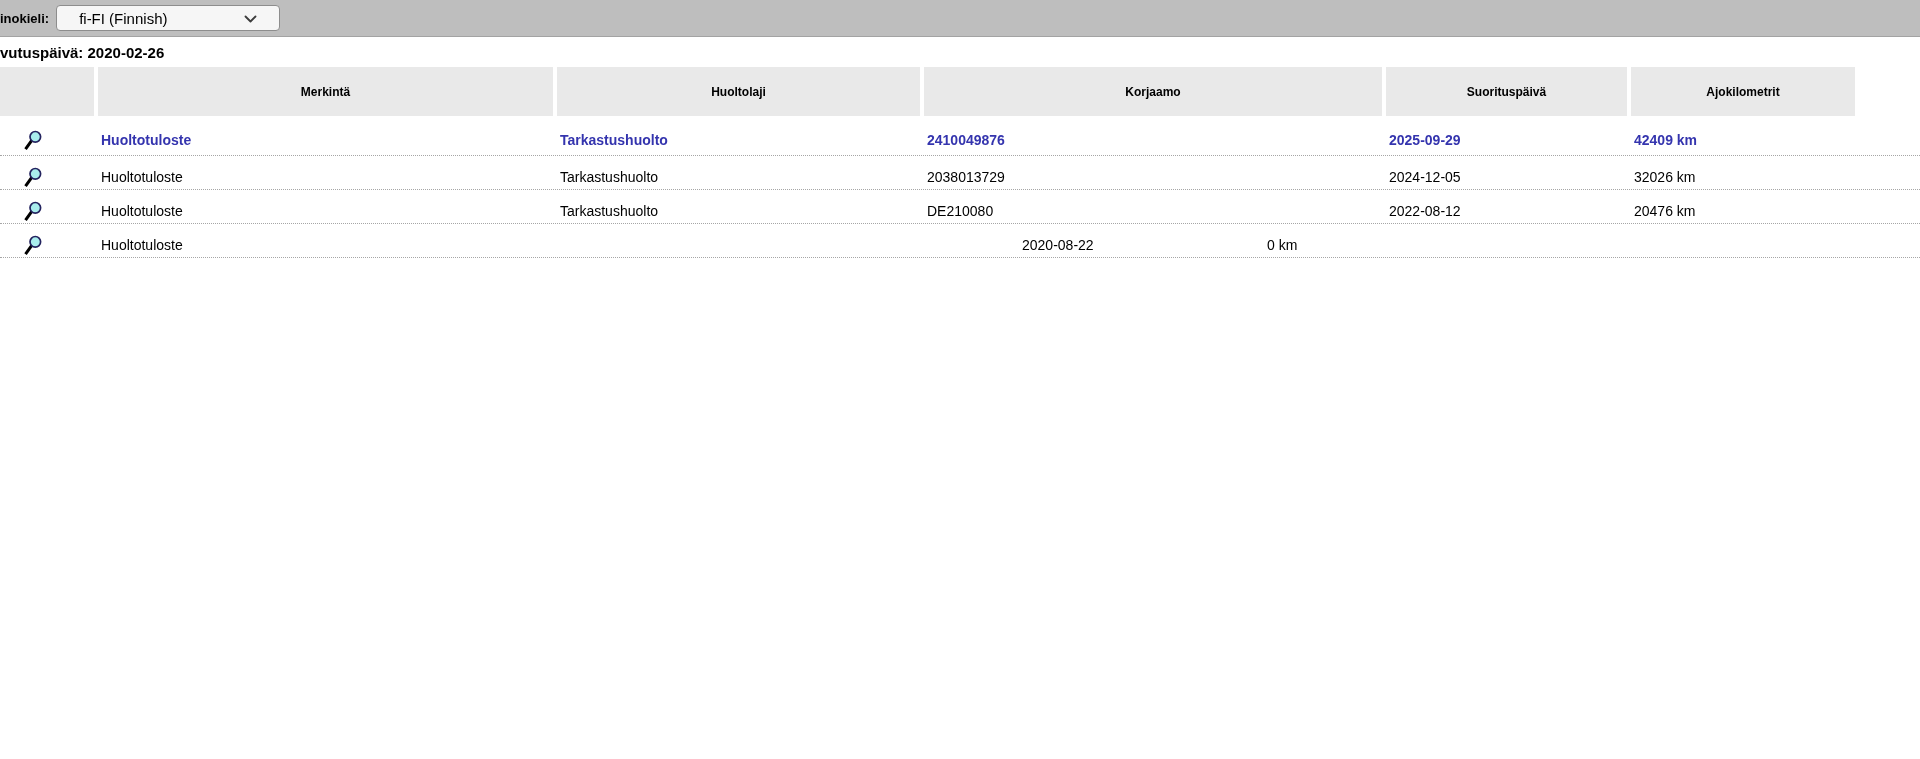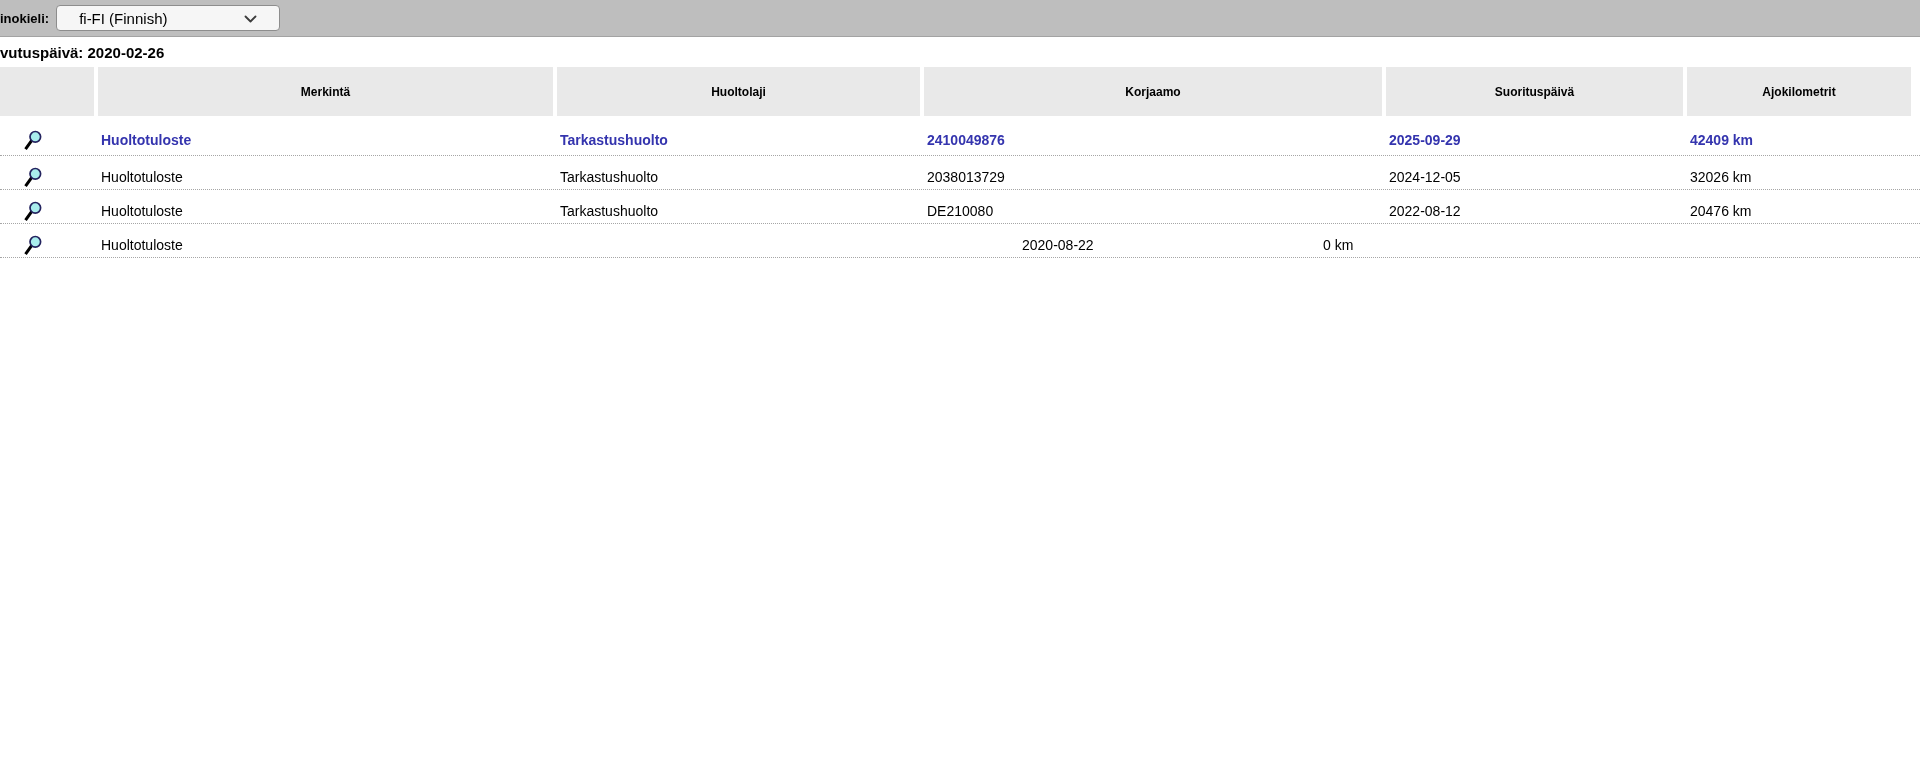--- a/index.html
+++ b/index.html
@@ -78,21 +78,21 @@
     align-items: center;
     border-bottom: 1px dotted #a6a6a6;
     font-size: 14px;
   }
   .trow.hl { height: 40px; font-weight: bold; color: #3434ae; }
 
   .c0 { width: 94px;  flex: 0 0 auto; }
   .c1 { width: 455px; flex: 0 0 auto; }
   .c2 { width: 363px; flex: 0 0 auto; }
   .c3 { width: 458px; flex: 0 0 auto; }
-  .c4 { width: 297px; flex: 0 0 auto; }
+  .c4 { width: 241px; flex: 0 0 auto; }
   .c5 { width: 224px; flex: 0 0 auto; }
 
   .cell { padding-left: 3px; white-space: nowrap; overflow: hidden; margin-top: 8px; }
   .cell.icon-cell { padding-left: 23px; display: flex; align-items: center; }
 
   .mag-btn {
     background: none;
     border: none;
     padding: 0;
     margin: 0;

